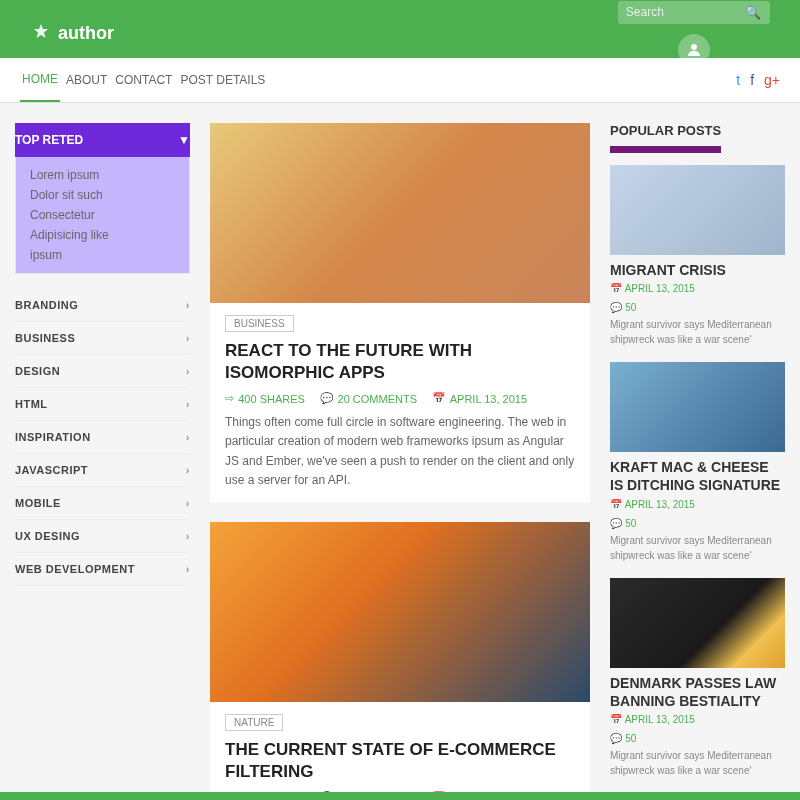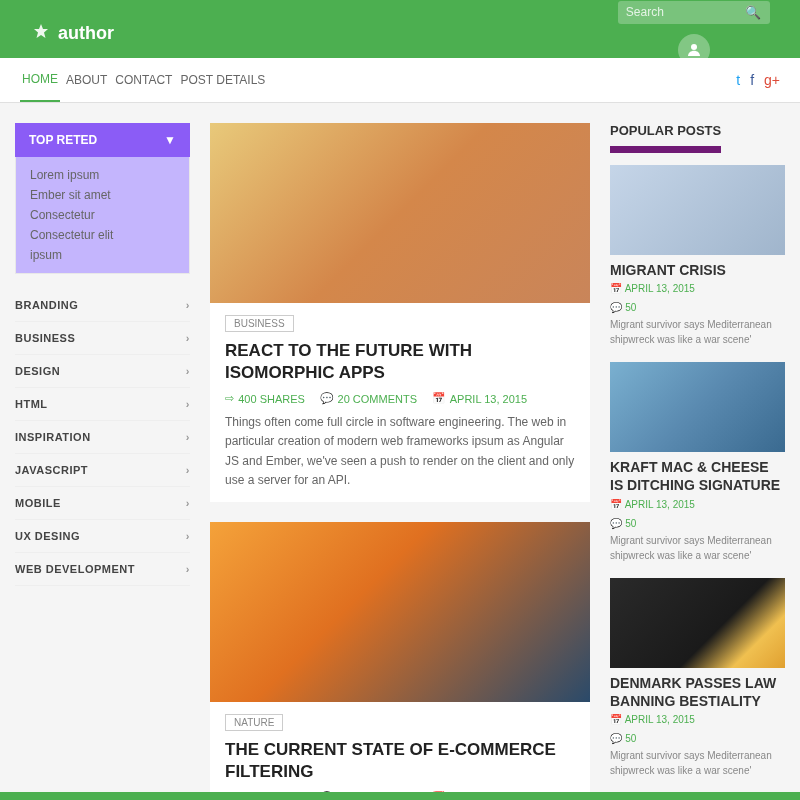--- a/index.html
+++ b/index.html
@@ -114,23 +114,23 @@
       display: flex;
       gap: 20px;
     }
 
     
     .sidebar {
       width: 175px;
       flex-shrink: 0;
     }
     .sidebar-top-rated {
-      background: #8b5cf6;
+      background: #6d28d9;
       color: white;
-      padding: 10px 14px;
+      padding: 10px 0;
       font-size: 12px;
       font-weight: bold;
       display: flex;
       justify-content: space-between;
       align-items: center;
       cursor: pointer;
       margin-bottom: 0;
     }
     .sidebar-top-rated-items {
       background: #c4b5fd;
@@ -337,23 +337,23 @@
 <div class="main-container">
 
   <aside class="sidebar">
 
     <div class="sidebar-top-rated">
       <span>TOP RETED</span>
       <span>▼</span>
     </div>
     <div class="sidebar-top-rated-items">
       <a>Lorem ipsum</a>
-      <a>Ember sit amet</a>
+      <a>Dolor sit such</a>
       <a>Consectetur</a>
-      <a>Consectetur elit</a>
+      <a>Adipisicing like</a>
       <a>ipsum</a>
     </div>
 
     <div id="categories-container">
         <div class="sidebar-category">
           <span>BRANDING</span>
           <span class="arrow">›</span>
         </div>
         <div class="sidebar-category">
           <span>BUSINESS</span>

